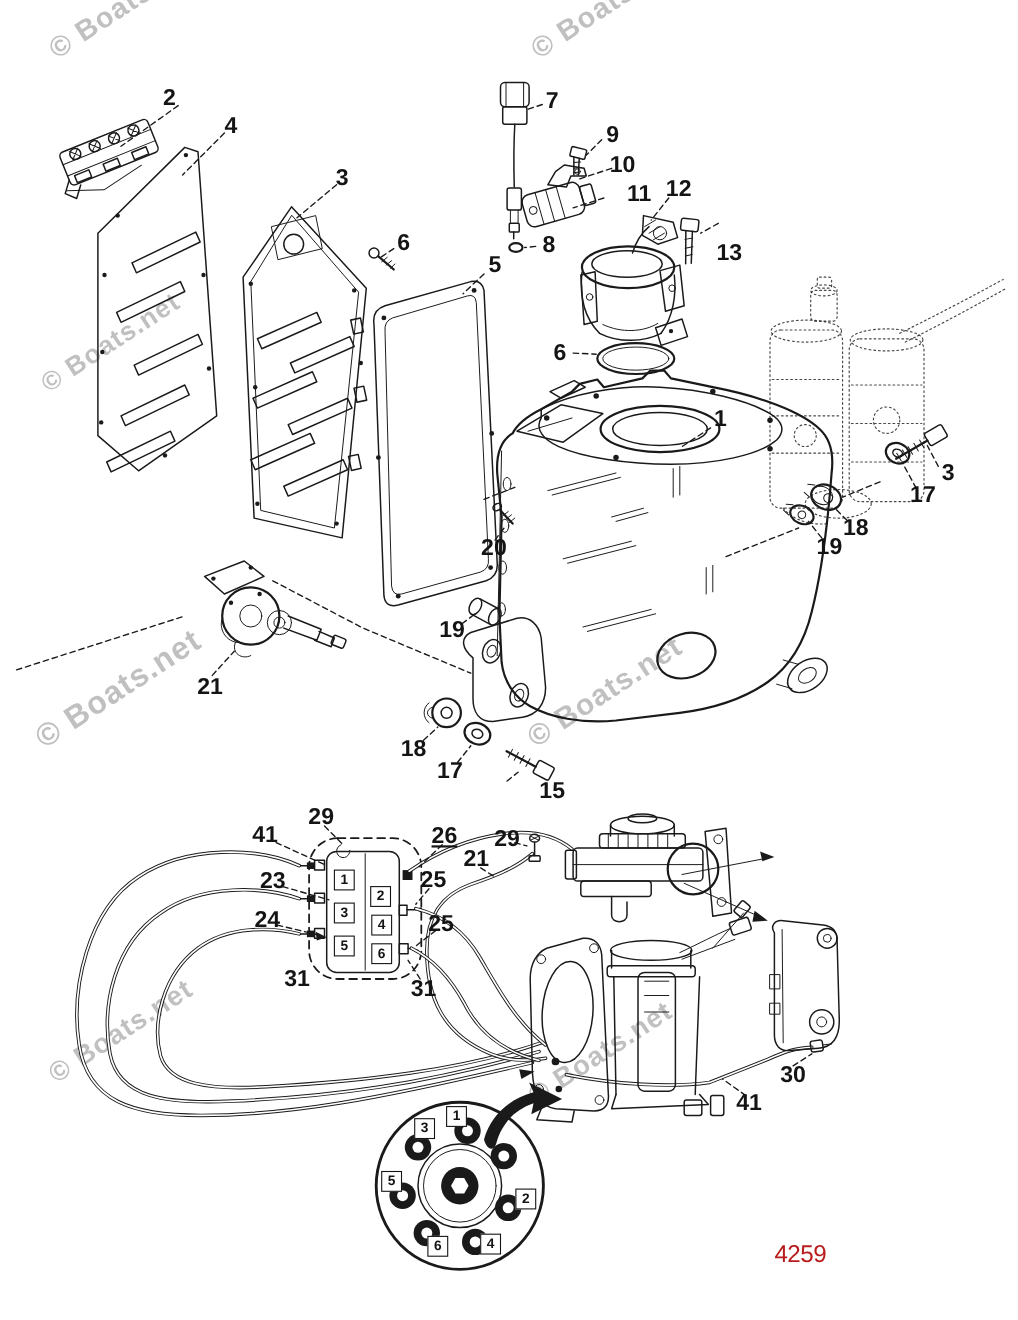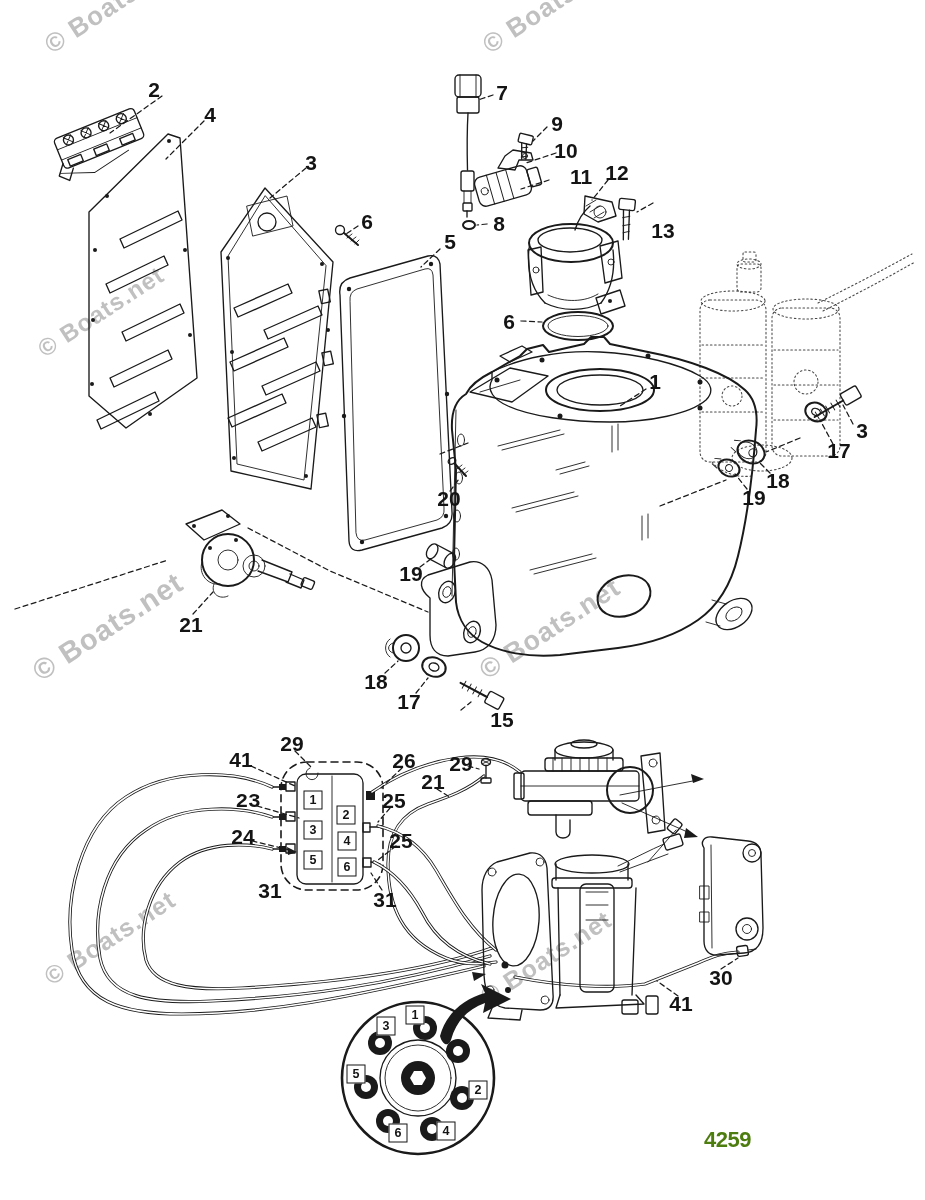--- a/index.html
+++ b/index.html
@@ -26,21 +26,21 @@
   #callout-layer{position:absolute;inset:0;z-index:3;}
   .callout{position:absolute;transform:translate(-50%,-50%);font-size:21px;font-weight:bold;
            color:#141414;line-height:1;}
   
   #numbox-layer{position:absolute;inset:0;z-index:4;}
   .numbox{position:absolute;transform:translate(-50%,-50%);width:17px;height:17px;
           border:1.7px solid #141414;background:#fff;color:#141414;font-size:12.5px;
           font-weight:bold;display:flex;align-items:center;justify-content:center;line-height:1;}
   
   #figure-number{position:absolute;left:704px;top:1127px;z-index:5;font-size:22px;
-                 font-weight:bold;color:#4d7c0f;letter-spacing:-.5px;}
+                 font-weight:normal;color:#b91c1c;letter-spacing:-.5px;}
 </style>
 </head>
 <body>
 
 <div id="stage">
 
   <div id="wm-layer">
       <div class="wm" style="left: 95px; top: 16px; font-size: 26px;">© Boats.</div>
       <div class="wm" style="left: 533px; top: 16px; font-size: 26px;">© Boats.</div>
       <div class="wm" style="left: 101px; top: 312px; font-size: 24px;">© Boats.net</div>
@@ -509,24 +509,24 @@
       <div class="callout" style="left: 778px; top: 480px;">18</div>
       <div class="callout" style="left: 754px; top: 497px;">19</div>
       <div class="callout" style="left: 449px; top: 498px;">20</div>
       <div class="callout" style="left: 411px; top: 573px;">19</div>
       <div class="callout" style="left: 191px; top: 624px;">21</div>
       <div class="callout" style="left: 376px; top: 681px;">18</div>
       <div class="callout" style="left: 409px; top: 701px;">17</div>
       <div class="callout" style="left: 454px; top: 719px; margin-left: 48px;">15</div>
       <div class="callout" style="left: 241px; top: 759px;">41</div>
       <div class="callout" style="left: 292px; top: 743px;">29</div>
-      <div class="callout" style="left: 404px; top: 760px;">26</div>
+      <div class="callout" style="left: 404px; top: 760px; text-decoration: underline;">26</div>
       <div class="callout" style="left: 433px; top: 781px;">21</div>
       <div class="callout" style="left: 461px; top: 763px;">29</div>
-      <div class="callout" style="left: 248px; top: 801px; font-family: Liberation Mono, monospace;">23</div>
+      <div class="callout" style="left: 248px; top: 801px;">23</div>
       <div class="callout" style="left: 243px; top: 836px;">24</div>
       <div class="callout" style="left: 394px; top: 800px;">25</div>
       <div class="callout" style="left: 401px; top: 840px;">25</div>
       <div class="callout" style="left: 270px; top: 890px;">31</div>
       <div class="callout" style="left: 385px; top: 899px;">31</div>
       <div class="callout" style="left: 721px; top: 977px;">30</div>
       <div class="callout" style="left: 681px; top: 1003px;">41</div>
     </div>
   <div id="numbox-layer">
       <div class="numbox" style="left: 313px; top: 800px;">1</div>

